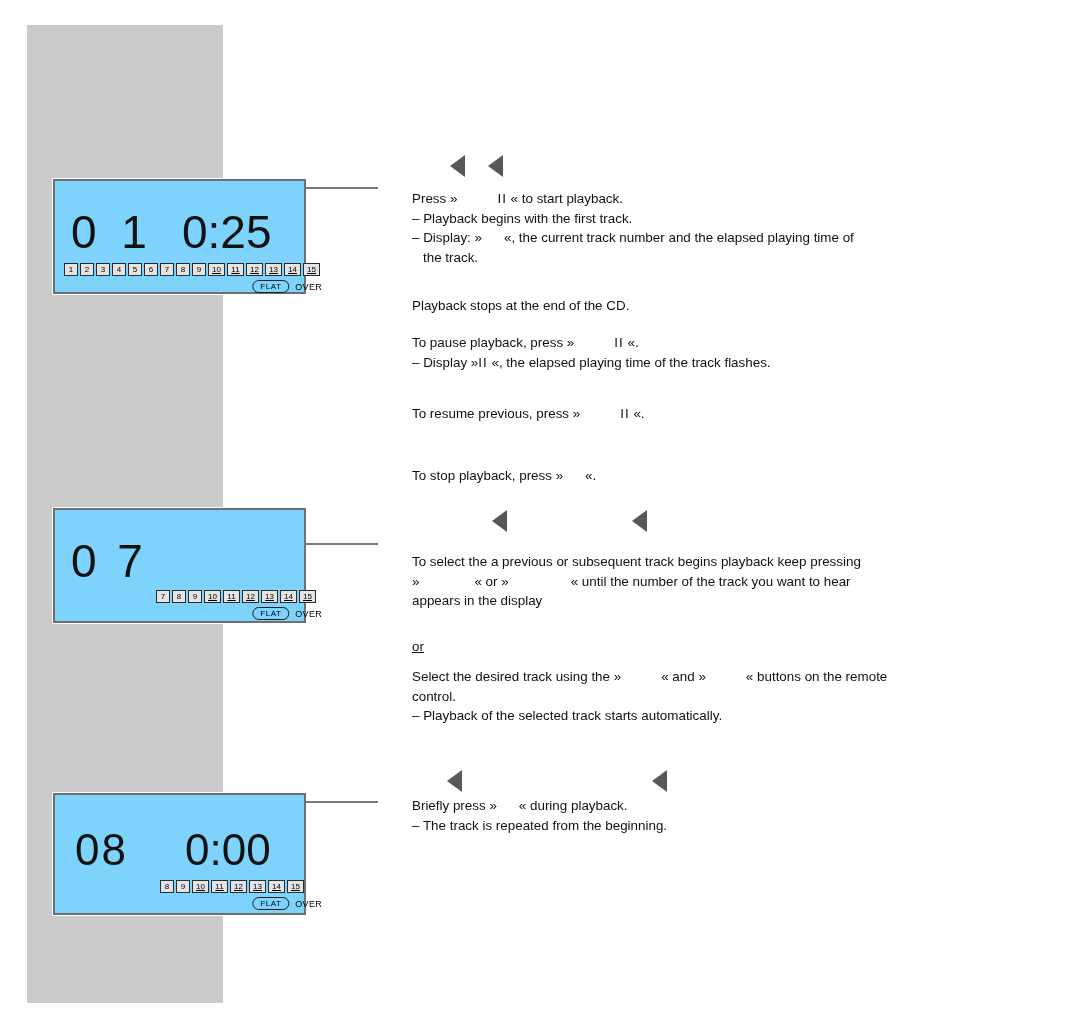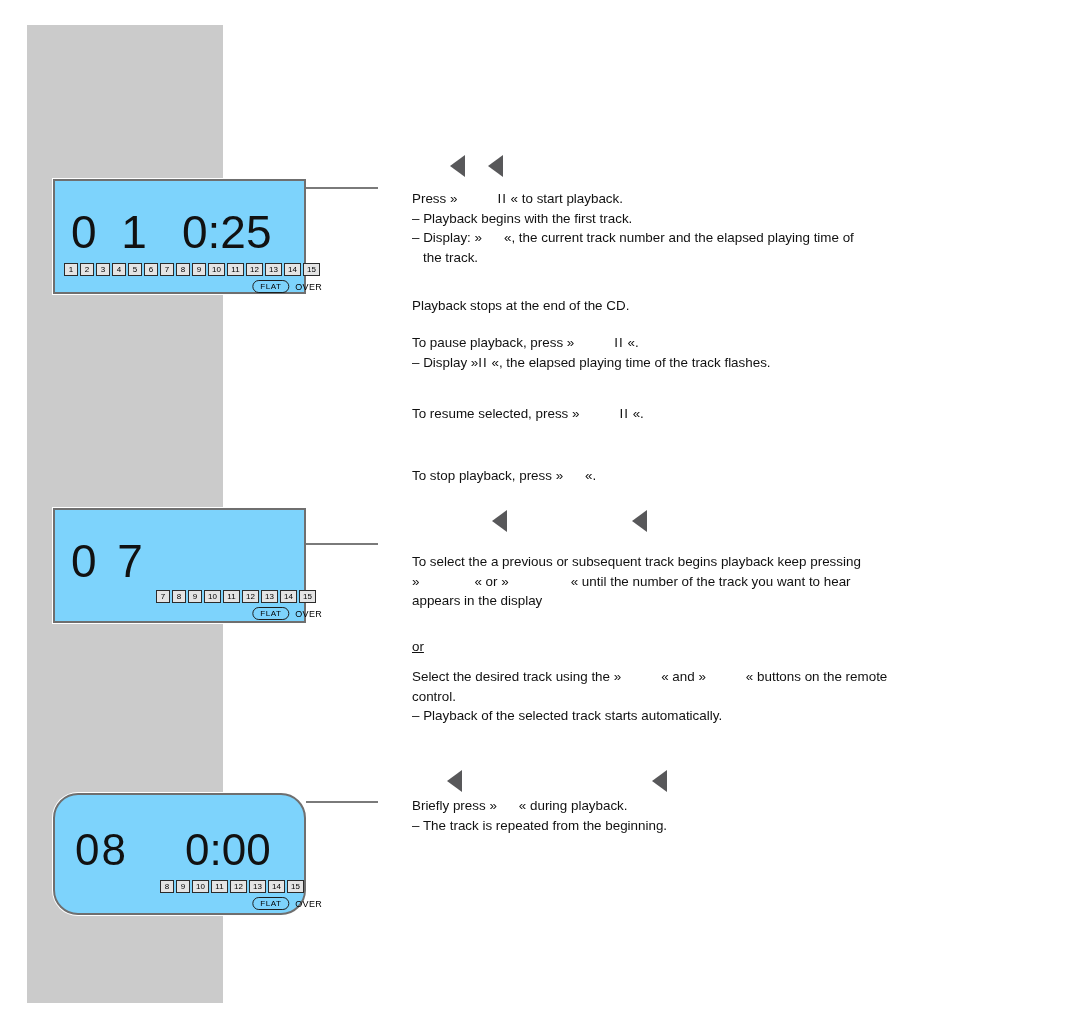--- a/index.html
+++ b/index.html
@@ -30,21 +30,21 @@
   .display {
     position: absolute;
     box-sizing: border-box;
     width: 253px;
     border: 2px solid #6f6f6f;
     background: #7dd3fc;
     box-shadow: 0 0 0 1px #ffffff;
   }
   #display-1 { left: 53px; top: 179px; height: 115px; }
   #display-2 { left: 53px; top: 508px; height: 115px; }
-  #display-3 { left: 53px; top: 793px; height: 122px; border-radius: 25px; }
+  #display-3 { left: 53px; top: 793px; height: 122px; }
 
   .display-inner {
     position: relative;
     width: 100%;
     height: 100%;
   }
 
   
   .readout {
     position: absolute;
@@ -77,21 +77,21 @@
     height: 13px;
     padding: 0 1px;
     border: 1px solid #2b2b2b;
     background: #e4e4e4;
     font-size: 8px;
     line-height: 11px;
     text-align: center;
     font-family: "Liberation Sans", sans-serif;
     color: #000;
   }
-  .track-box.wide { min-width: 17px; }
+  .track-box.wide { min-width: 17px; text-decoration: underline; }
 
   
   .indicator-row {
     position: absolute;
     display: flex;
     align-items: center;
     gap: 6px;
     margin-left: 45px;
   }
   #d1-ind { left: 222px; top: 99px; transform: translateX(-100%); }
@@ -285,21 +285,21 @@
   </div>
 
   <div class="para" id="p-playstops">Playback stops at the end of the CD.</div>
 
   <div class="para" id="p-pause">
     <span class="ind"><span>To pause playback, press »</span><span class="gap g-md"></span><span class="pausebars">II</span> <span>«.</span></span>
     <span class="ind"><span>– Display »</span><span class="pausebars">II</span> <span>«, the elapsed playing time of the track flashes.</span></span>
   </div>
 
   <div class="para" id="p-resume">
-    <span class="ind"><span>To resume selected, press »</span><span class="gap g-md"></span><span class="pausebars">II</span> <span>«.</span></span>
+    <span class="ind"><span>To resume previous, press »</span><span class="gap g-md"></span><span class="pausebars">II</span> <span>«.</span></span>
   </div>
 
   <div class="para" id="p-stop">
     <span class="ind"><span>To stop playback, press »</span><span class="gap g-sm"></span><span>«.</span></span>
   </div>
 
   <div class="para justify" id="p-select">
     <span class="ind">To select the a previous or subsequent track begins playback keep pressing</span>
     <span class="ind"><span>»</span><span class="gap g-lg"></span><span>« or »</span><span class="gap g-xl"></span><span>« until the number of the track you want to hear</span></span>
     <span class="ind">appears in the display</span>

